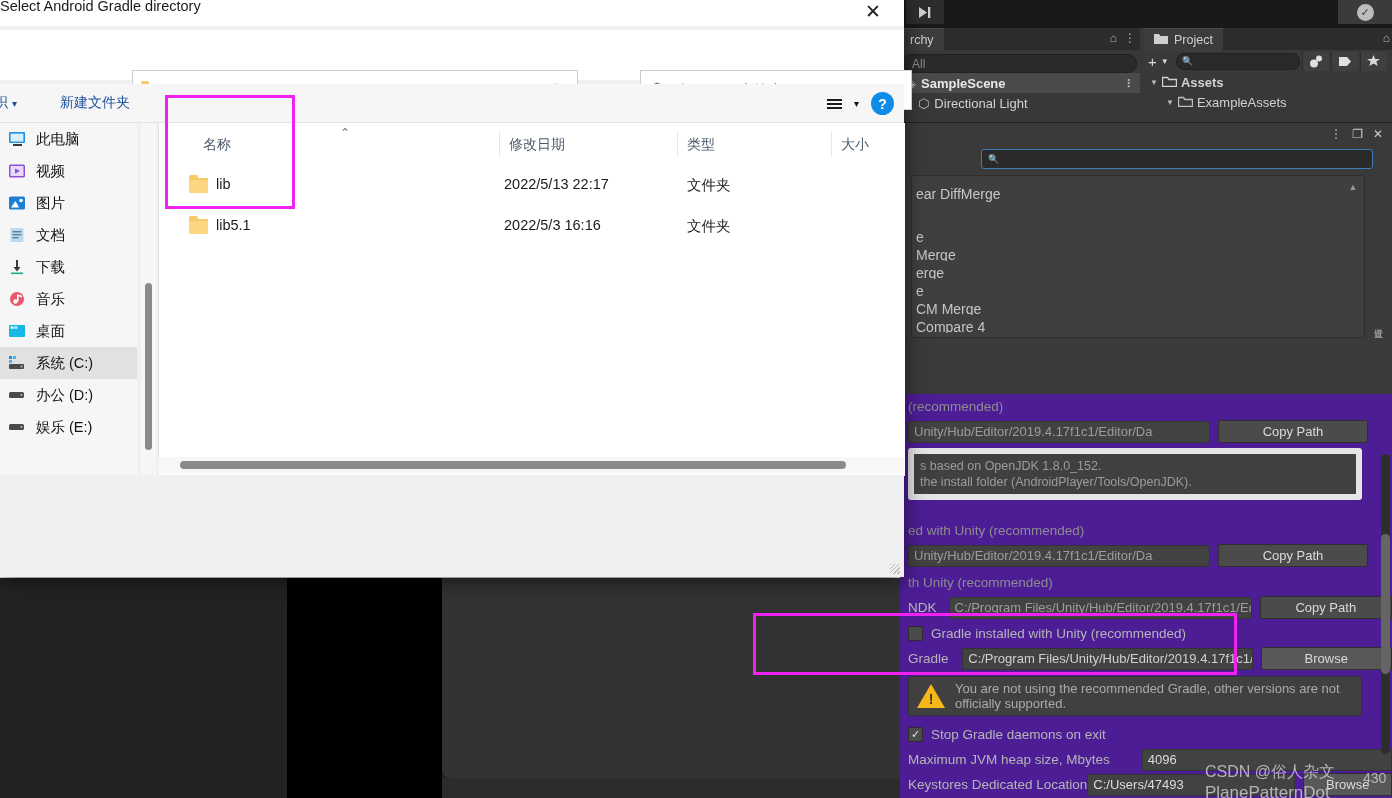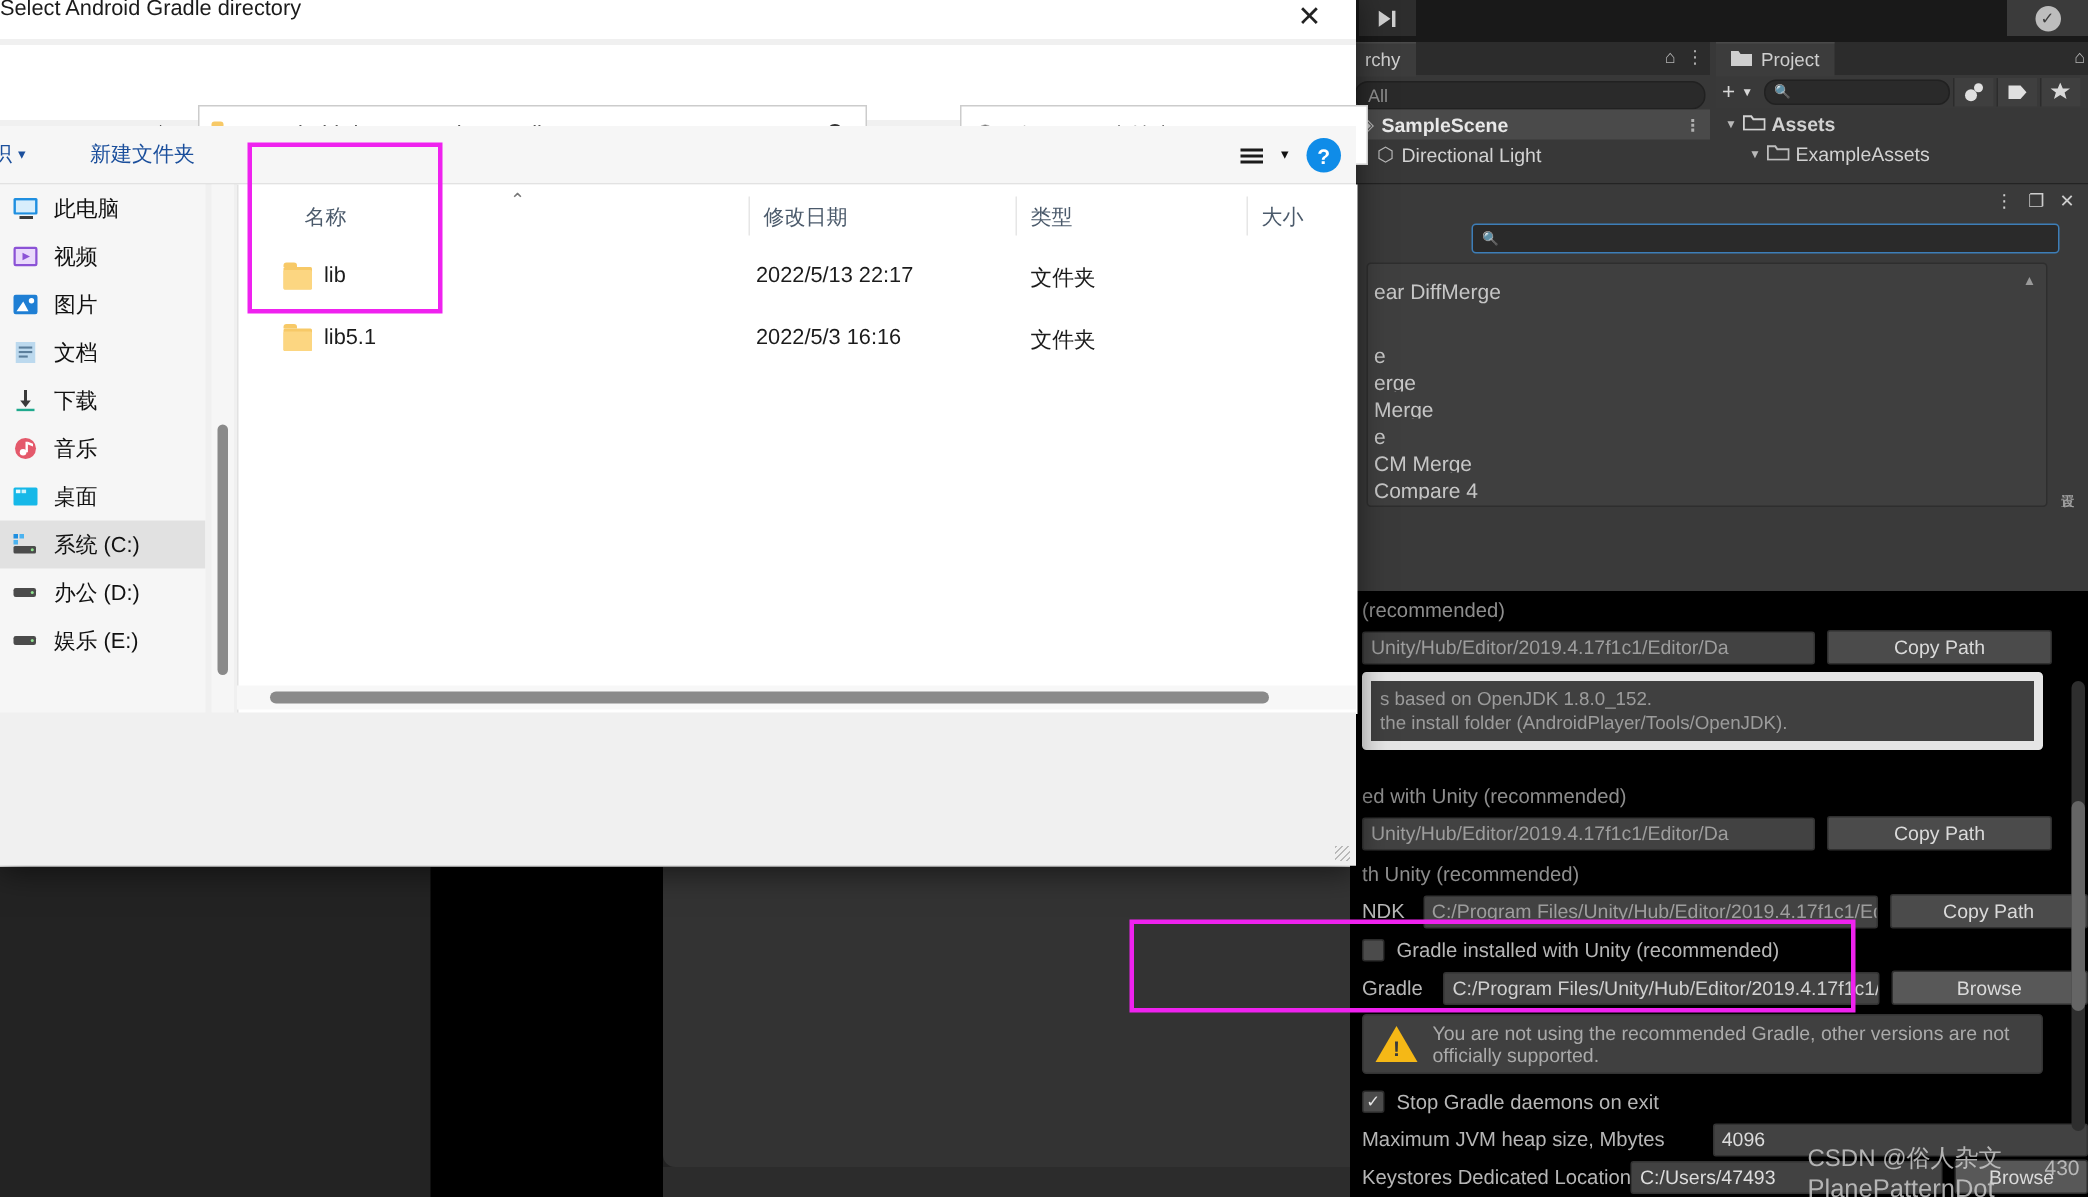--- a/index.html
+++ b/index.html
@@ -44,21 +44,21 @@
 
   
   .subwin{position:absolute;left:900px;top:122px;width:492px;height:272px;background:#3a3a3a;border:1px solid #232323;}
   .subwin-bar{height:22px;background:#3a3a3a;display:flex;align-items:center;justify-content:flex-end;gap:10px;padding-right:10px;color:#cdcdcd;font-size:12px;}
   .subwin-search{margin:4px 20px 0 80px;height:18px;background:#2a2a2a;border:1px solid #3d7eb8;border-radius:3px;display:flex;align-items:center;padding:0 6px;color:#8e8e8e;font-size:9px;}
   .subwin-list{position:absolute;left:10px;top:52px;width:452px;height:155px;background:#3f3f3f;border:1px solid #2e2e2e;border-radius:3px;padding-top:6px;}
   .subwin-list .li{height:25px;line-height:25px;color:#c6c6c6;font-size:14px;padding-left:4px;white-space:nowrap;overflow:hidden;}
   .subwin-scroll{position:absolute;right:6px;top:6px;width:10px;height:150px;color:#9a9a9a;font-size:9px;text-align:center;}
 
   
-  .android-pane{position:absolute;left:900px;top:394px;width:492px;height:404px;background:#000000;overflow:hidden;}
+  .android-pane{position:absolute;left:900px;top:394px;width:492px;height:404px;background:#4c1d95;overflow:hidden;}
   .sdkrow{display:flex;align-items:center;height:25px;}
   .lbl{color:#b6b6b6;font-size:13.5px;white-space:nowrap;}
   .lbl-dim{color:#8d8d8d;}
   .pathbox{height:20px;background:#424242;border:1px solid #333;border-radius:2px;
            display:flex;align-items:center;padding:0 5px;color:#9d9d9d;font-size:13px;white-space:nowrap;overflow:hidden;}
   .ubtn{height:21px;background:#4b4b4b;border:1px solid #2f2f2f;border-radius:2px;color:#dadada;font-size:13px;
         display:flex;align-items:center;justify-content:center;}
   .ubtn.light{background:#585858;}
   .helpbox{background:#404040;border:6px solid #e5e5e5;border-radius:3px;color:#9c9c9c;font-size:12.5px;line-height:16px;padding:4px 6px;}
   .warnbox{background:#404040;border:1px solid #333;border-radius:3px;display:flex;align-items:center;gap:10px;padding:4px 8px;}
@@ -240,22 +240,22 @@
       <span>❐</span>
       <span>✕</span>
     </div>
     <div class="subwin-search">
       <span>🔍</span>
     </div>
     <div class="subwin-list">
       <div class="li">ear DiffMerge</div>
       <div class="li" style="height:18px"></div>
       <div class="li" style="height:18px">e</div>
+      <div class="li" style="height:18px">Merge</div>
       <div class="li" style="height:18px">erge</div>
-      <div class="li" style="height:18px">Merge</div>
       <div class="li" style="height:18px">e</div>
       <div class="li" style="height:18px">CM Merge</div>
       <div class="li" style="height:18px">Compare 4</div>
       <div class="subwin-scroll">▲</div>
     </div>
   </div>
 
   <div class="android-pane">
 
     <div class="sdkrow" style="margin-left:0;">

